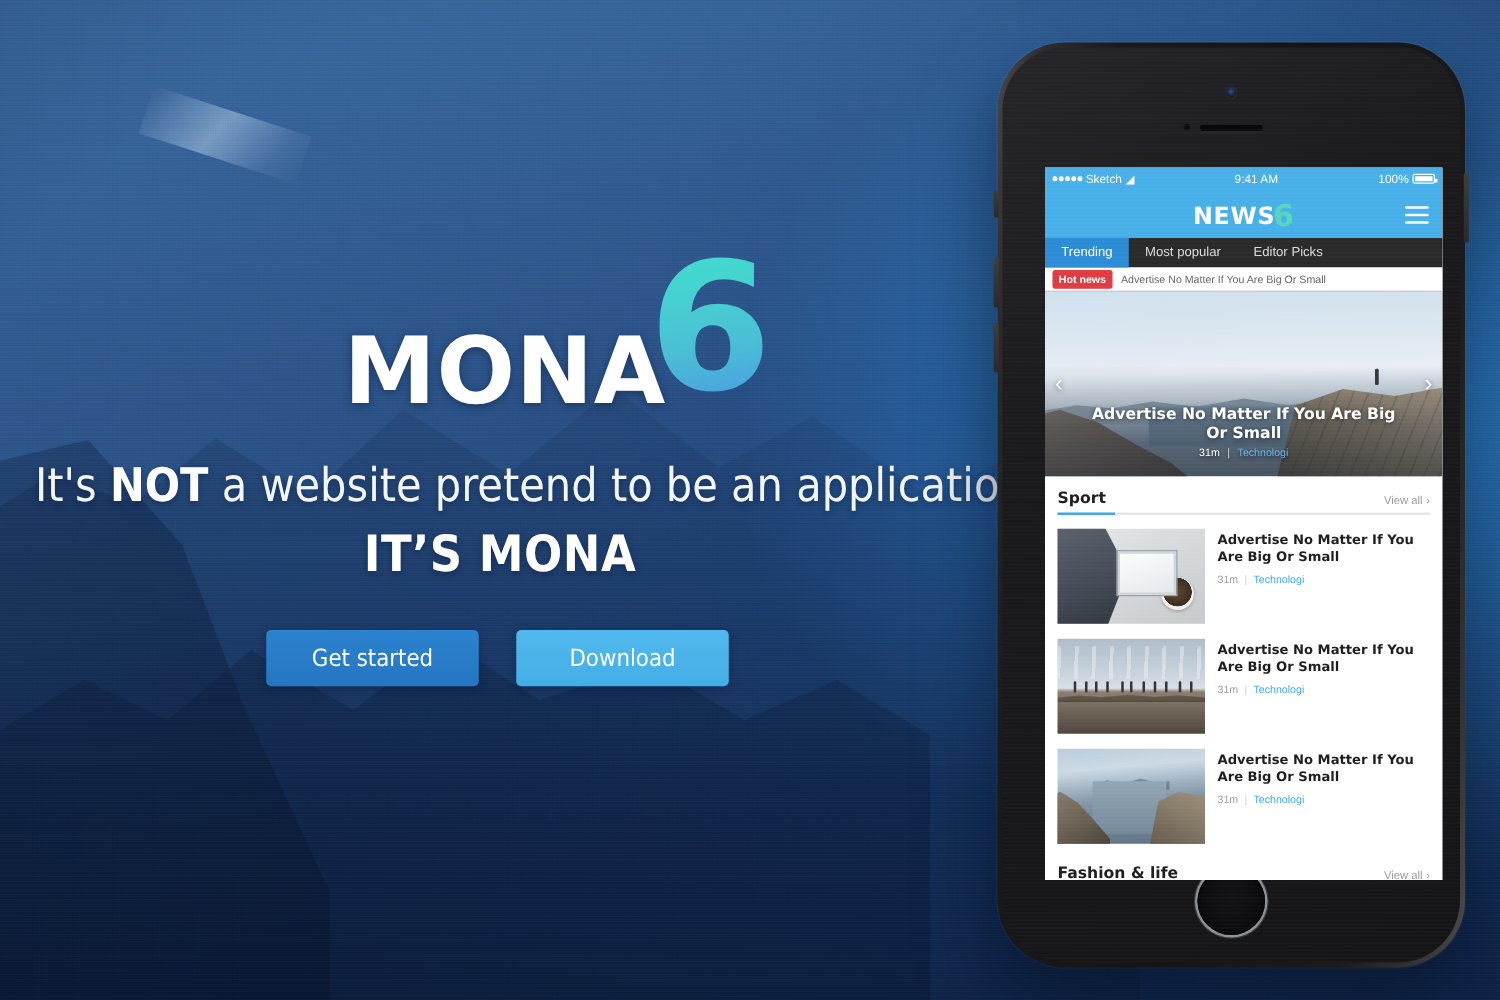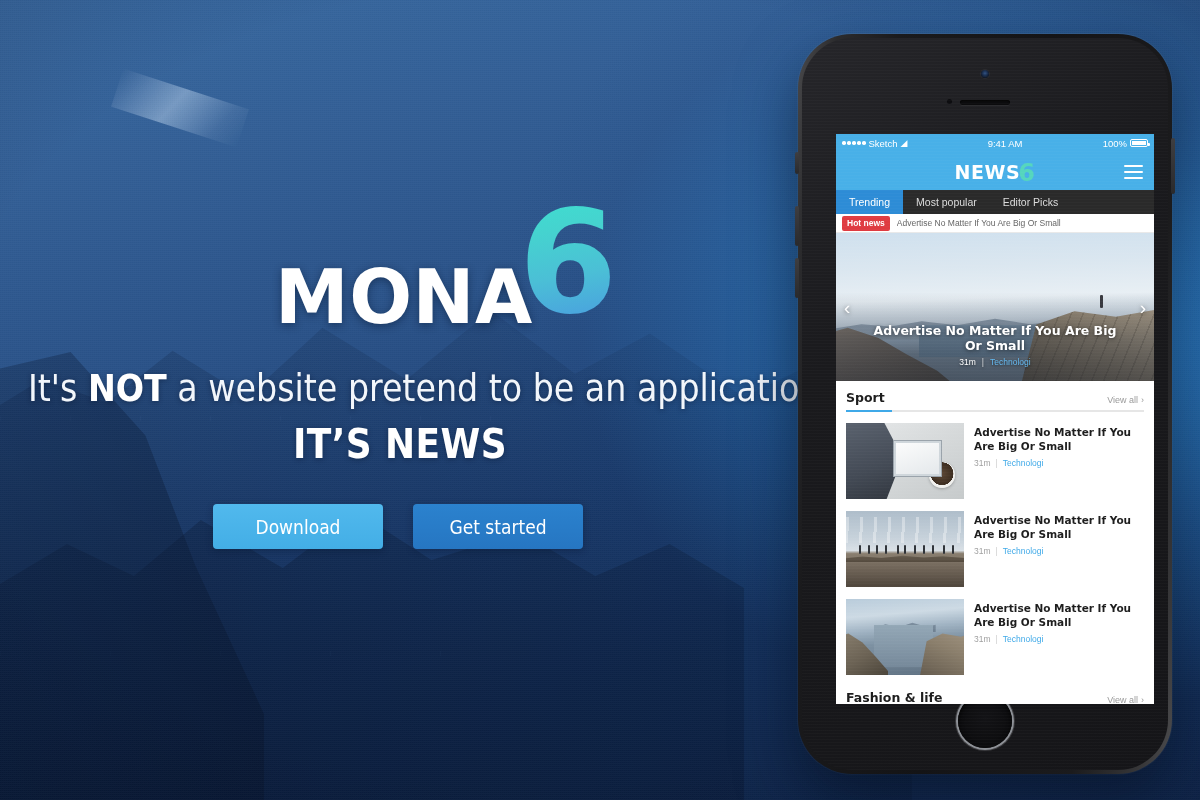--- a/index.html
+++ b/index.html
@@ -366,26 +366,26 @@
 
 <div id="left">
 
   <div id="logo">
     <span class="word">MONA</span>
     <span class="six">6</span>
   </div>
 
   <div id="tagline">
     <div class="l1"><span>It's </span><b>NOT</b><span> a website pretend to be an application,</span></div>
-    <div class="l2">IT’S NEWS</div>
+    <div class="l2">IT’S MONA</div>
   </div>
 
   <div id="cta">
+    <button class="btn start">Get started</button>
     <button class="btn download">Download</button>
-    <button class="btn start">Get started</button>
   </div>
 </div>
 
 <div id="phone">
   <div id="phone-inner">
     <div class="camera"></div>
     <div class="sensor"></div>
     <div class="speaker"></div>
     <div class="home-btn"></div>
 

